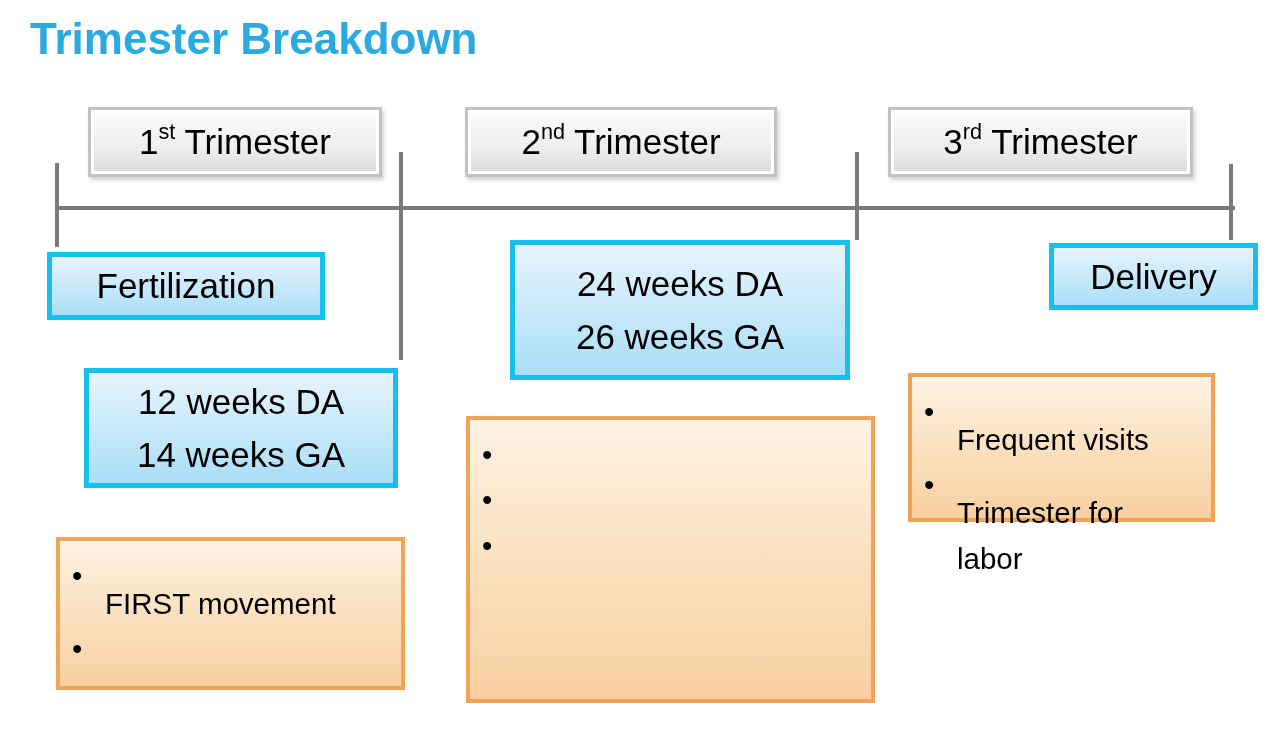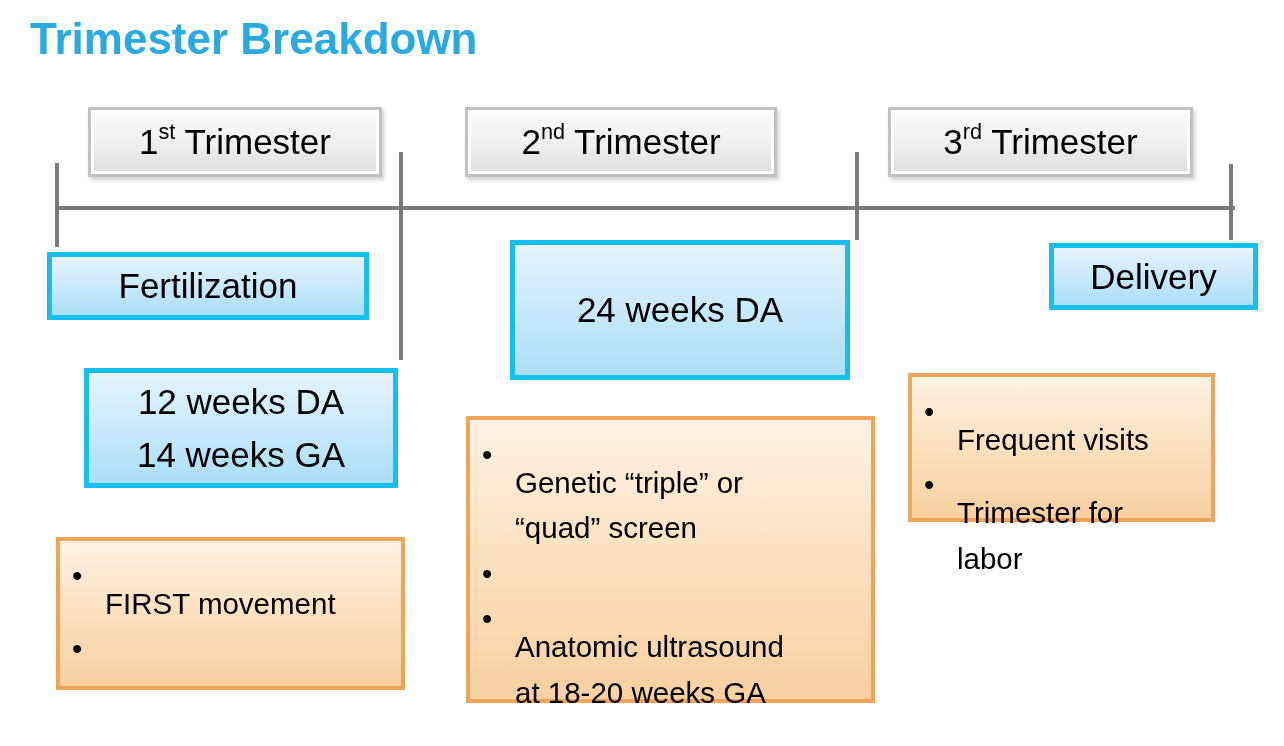--- a/index.html
+++ b/index.html
@@ -64,21 +64,21 @@
     border: 5px solid #17BFEF;
     background: linear-gradient(180deg, #e6f4fd 0%, #c9e9fa 50%, #aadef7 100%);
     display: flex;
     flex-direction: column;
     align-items: center;
     justify-content: center;
     font-size: 35px;
     text-align: center;
     line-height: 1.52;
   }
-  .blue-fert  { left: 47px;   top: 252px; width: 322px; height: 68px; }
+  .blue-fert  { left: 47px;   top: 252px; width: 278px; height: 68px; }
   .blue-12    { left: 84px;   top: 368px; width: 314px; height: 120px; }
   .blue-24    { left: 510px;  top: 240px; width: 340px; height: 140px; }
   .blue-deliv { left: 1021px; top: 243px; width: 209px; height: 67px; margin-left: 28px; }
 
   
   .orangebox {
     position: absolute;
     box-sizing: border-box;
     border: 4px solid #F0A458;
     background: linear-gradient(180deg, #fdf2e3 0%, #fbdfbc 55%, #f8d0a2 100%);
@@ -122,20 +122,21 @@
     <div>Fertilization</div>
   </div>
 
   <div class="bluebox blue-12">
     <div>12 weeks DA</div>
     <div>14 weeks GA</div>
   </div>
 
   <div class="bluebox blue-24">
     <div>24 weeks DA</div>
+    <div>26 weeks GA</div>
   </div>
 
   <div class="bluebox blue-deliv">
     <div>Delivery</div>
   </div>
 
   <div class="orangebox orange-1">
     <ul>
       <li>
         <span class="bul">•</span>
@@ -144,30 +145,26 @@
       <li>
         <span class="bul">•</span>
       </li>
     </ul>
   </div>
 
   <div class="orangebox orange-2">
     <ul>
       <li>
         <span class="bul">•</span>
-        <span class="li-text">Genetic “triple” or
-“quad” screen</span>
       </li>
       <li>
         <span class="bul">•</span>
       </li>
       <li>
         <span class="bul">•</span>
-        <span class="li-text">Anatomic ultrasound
-at 18-20 weeks GA</span>
       </li>
     </ul>
   </div>
 
   <div class="orangebox orange-3">
     <ul>
       <li>
         <span class="bul">•</span>
         <span class="li-text">Frequent visits</span>
       </li>

